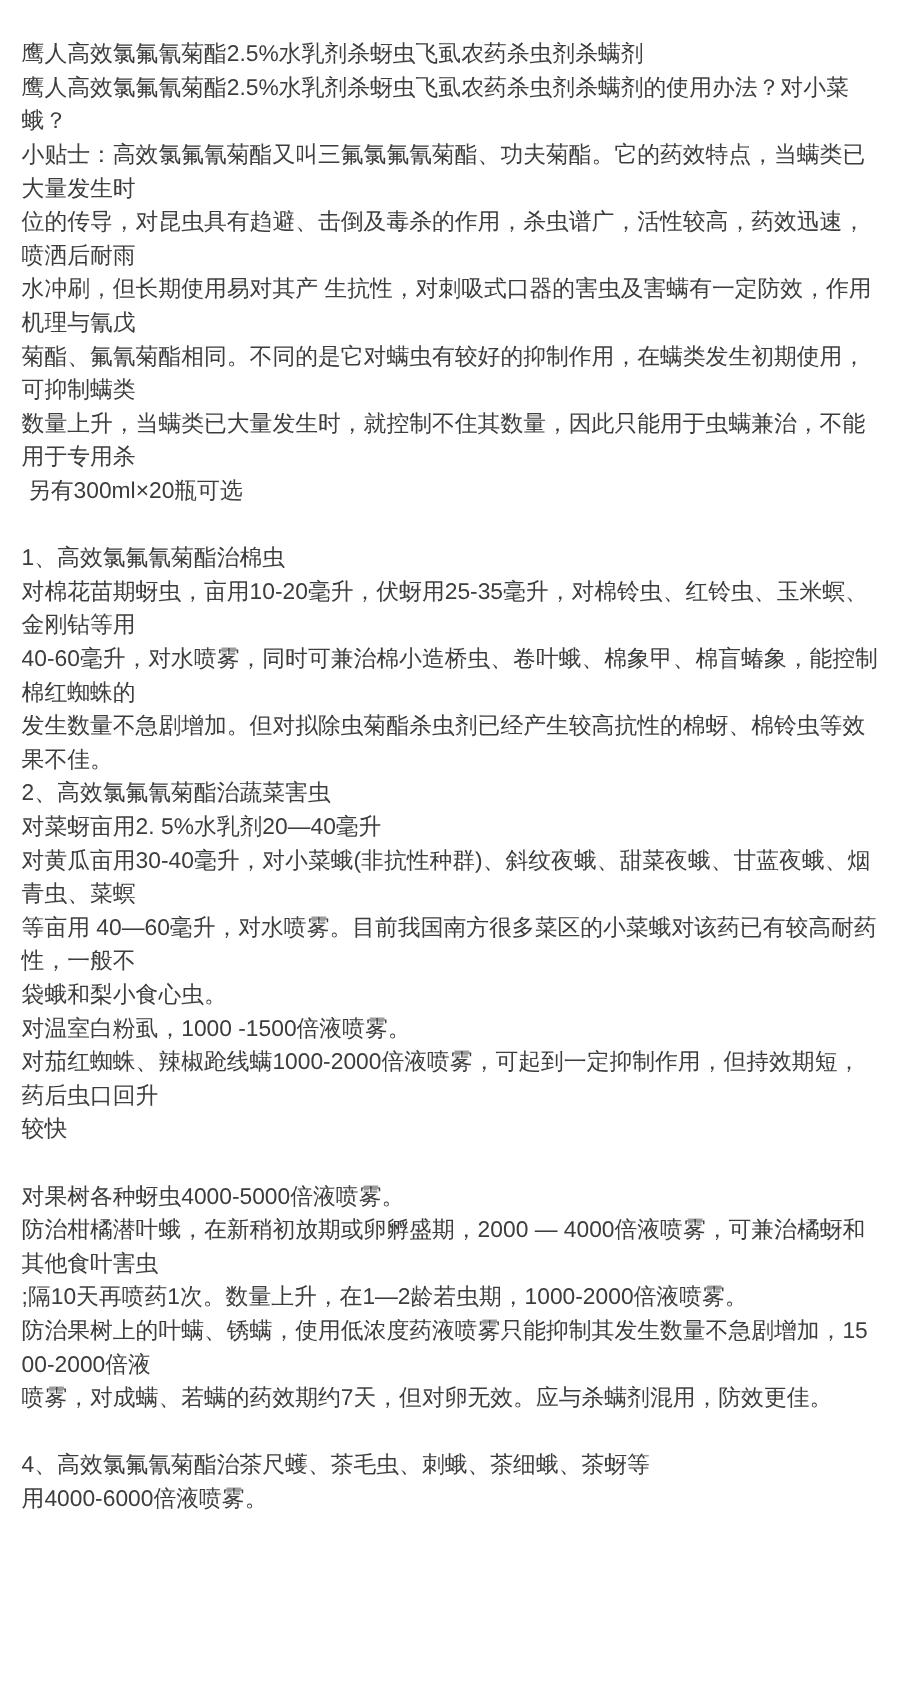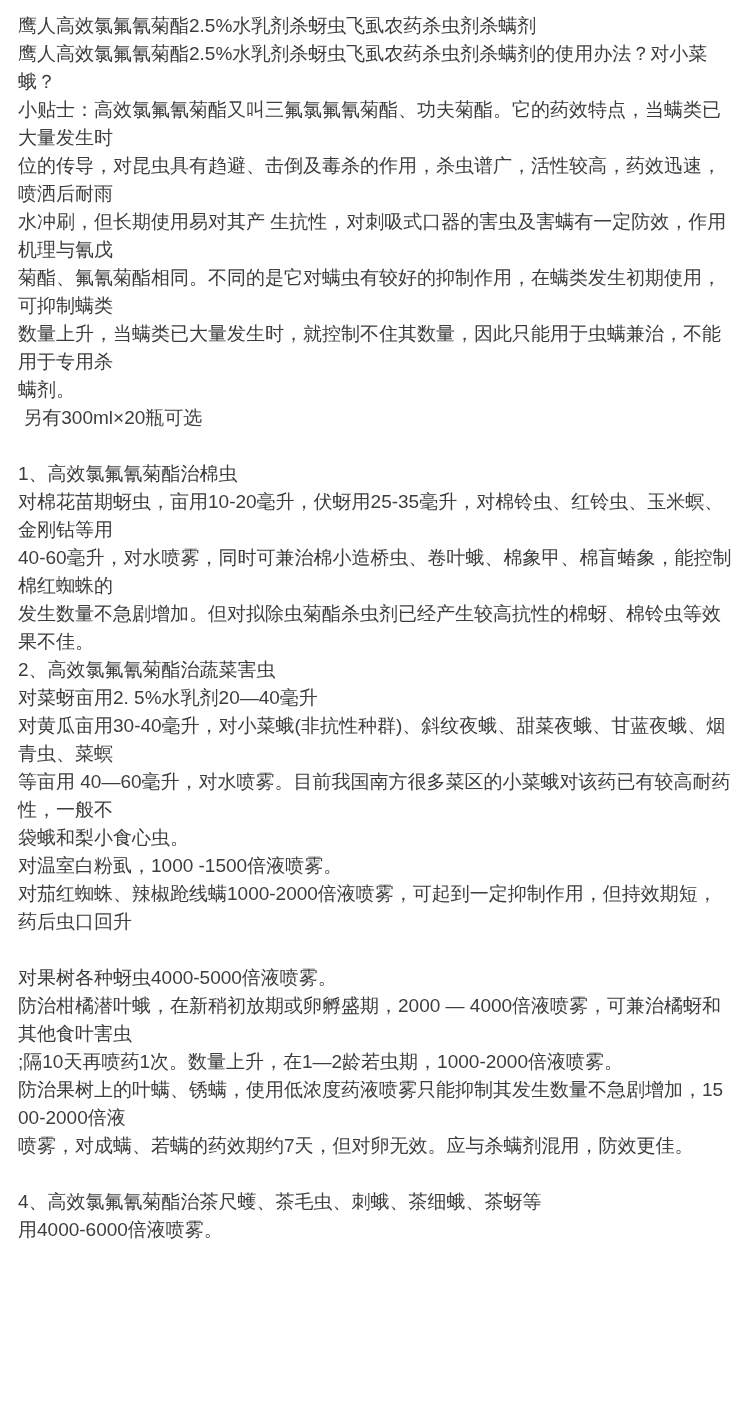--- a/index.html
+++ b/index.html
@@ -6,21 +6,21 @@
     margin: 0;
     padding: 0;
     background: #ffffff;
   }
   .page {
     position: relative;
     width: 750px;
     height: 1320px;
     background: #ffffff;
     box-sizing: border-box;
-    padding: 12px 18px 0 18px;
+    padding: 32px 18px 0 18px;
     overflow: hidden;
   }
   .doc-body {
     width: 100%;
   }
   .line {
     font-family: "Liberation Sans", "DejaVu Sans", sans-serif;
     font-size: 19px;
     line-height: 28px;
     color: #3d3d3d;
@@ -37,34 +37,34 @@
 
 <div class="page">
   <div class="doc-body">
       <div class="line">鹰人高效氯氟氰菊酯2.5%水乳剂杀蚜虫飞虱农药杀虫剂杀螨剂</div>
       <div class="line">鹰人高效氯氟氰菊酯2.5%水乳剂杀蚜虫飞虱农药杀虫剂杀螨剂的使用办法？对小菜蛾？</div>
       <div class="line">小贴士：高效氯氟氰菊酯又叫三氟氯氟氰菊酯、功夫菊酯。它的药效特点，当螨类已大量发生时</div>
       <div class="line">位的传导，对昆虫具有趋避、击倒及毒杀的作用，杀虫谱广，活性较高，药效迅速，喷洒后耐雨</div>
       <div class="line">水冲刷，但长期使用易对其产 生抗性，对刺吸式口器的害虫及害螨有一定防效，作用机理与氰戊</div>
       <div class="line">菊酯、氟氰菊酯相同。不同的是它对螨虫有较好的抑制作用，在螨类发生初期使用，可抑制螨类</div>
       <div class="line">数量上升，当螨类已大量发生时，就控制不住其数量，因此只能用于虫螨兼治，不能用于专用杀</div>
-      <div class="line">螨剂。</div>
       <div class="line"> 另有300ml×20瓶可选</div>
       <div class="line blank"></div>
       <div class="line">1、高效氯氟氰菊酯治棉虫</div>
       <div class="line">对棉花苗期蚜虫，亩用10-20毫升，伏蚜用25-35毫升，对棉铃虫、红铃虫、玉米螟、金刚钻等用</div>
       <div class="line">40-60毫升，对水喷雾，同时可兼治棉小造桥虫、卷叶蛾、棉象甲、棉盲蝽象，能控制棉红蜘蛛的</div>
       <div class="line">发生数量不急剧增加。但对拟除虫菊酯杀虫剂已经产生较高抗性的棉蚜、棉铃虫等效果不佳。</div>
       <div class="line">2、高效氯氟氰菊酯治蔬菜害虫</div>
       <div class="line">对菜蚜亩用2. 5%水乳剂20—40毫升</div>
       <div class="line">对黄瓜亩用30-40毫升，对小菜蛾(非抗性种群)、斜纹夜蛾、甜菜夜蛾、甘蓝夜蛾、烟青虫、菜螟</div>
       <div class="line">等亩用 40—60毫升，对水喷雾。目前我国南方很多菜区的小菜蛾对该药已有较高耐药性，一般不</div>
       <div class="line">袋蛾和梨小食心虫。</div>
       <div class="line">对温室白粉虱，1000 -1500倍液喷雾。</div>
       <div class="line">对茄红蜘蛛、辣椒跄线螨1000-2000倍液喷雾，可起到一定抑制作用，但持效期短，药后虫口回升</div>
+      <div class="line">较快</div>
       <div class="line blank"></div>
       <div class="line">对果树各种蚜虫4000-5000倍液喷雾。</div>
       <div class="line">防治柑橘潜叶蛾，在新稍初放期或卵孵盛期，2000 — 4000倍液喷雾，可兼治橘蚜和其他食叶害虫</div>
       <div class="line">;隔10天再喷药1次。数量上升，在1—2龄若虫期，1000-2000倍液喷雾。</div>
       <div class="line">防治果树上的叶螨、锈螨，使用低浓度药液喷雾只能抑制其发生数量不急剧增加，1500-2000倍液</div>
       <div class="line">喷雾，对成螨、若螨的药效期约7天，但对卵无效。应与杀螨剂混用，防效更佳。</div>
       <div class="line blank"></div>
       <div class="line">4、高效氯氟氰菊酯治茶尺蠖、茶毛虫、刺蛾、茶细蛾、茶蚜等</div>
       <div class="line">用4000-6000倍液喷雾。</div>
     </div>

